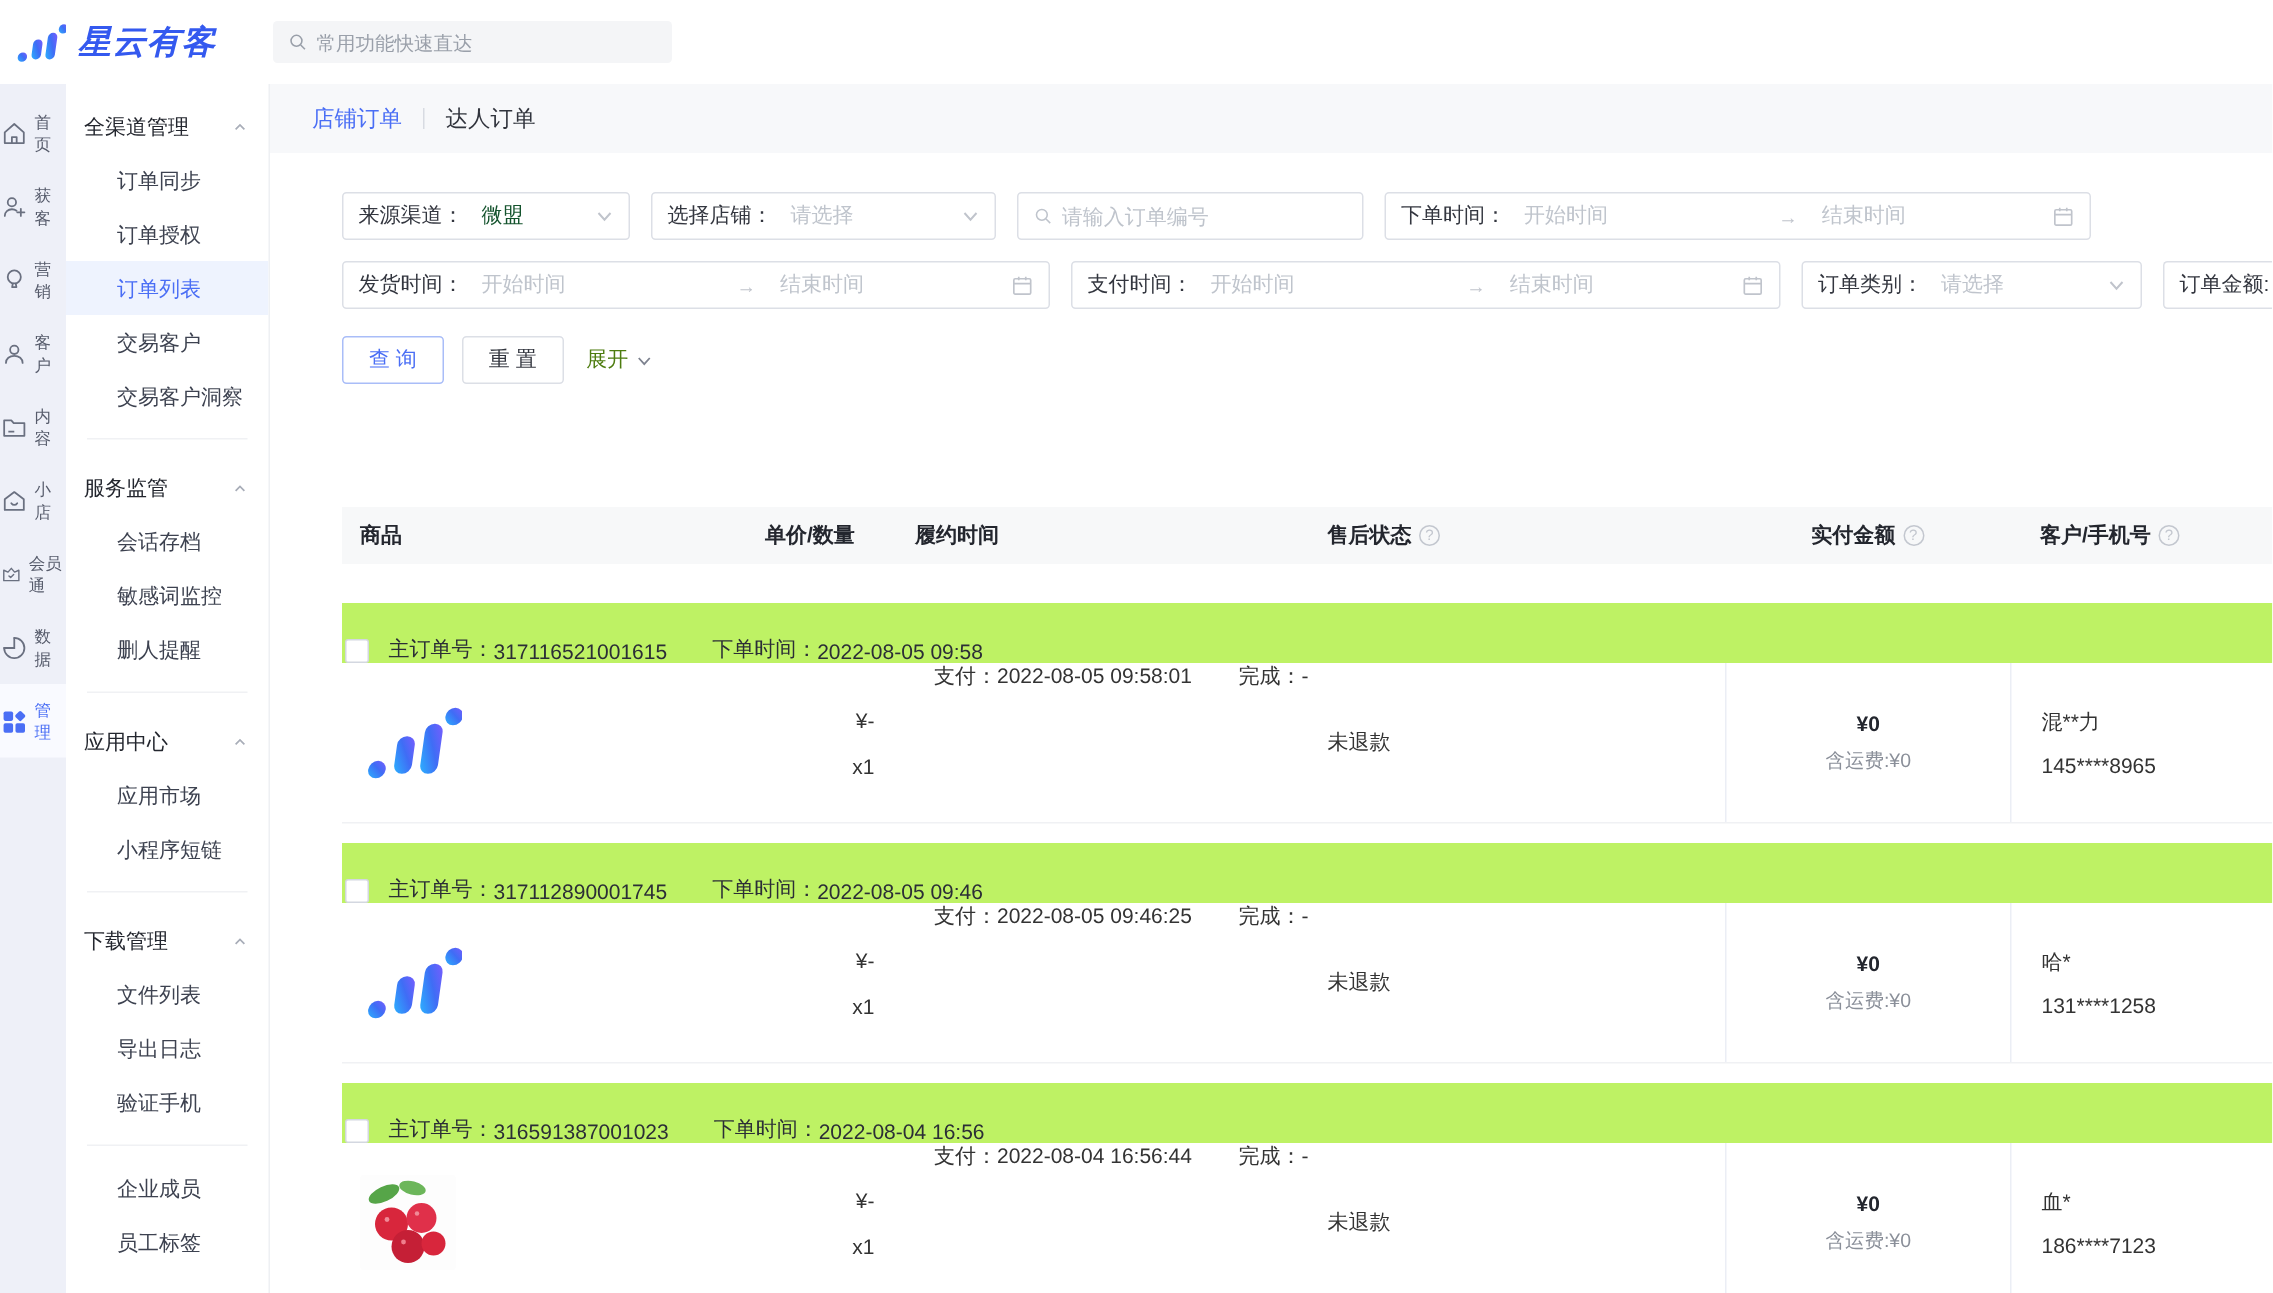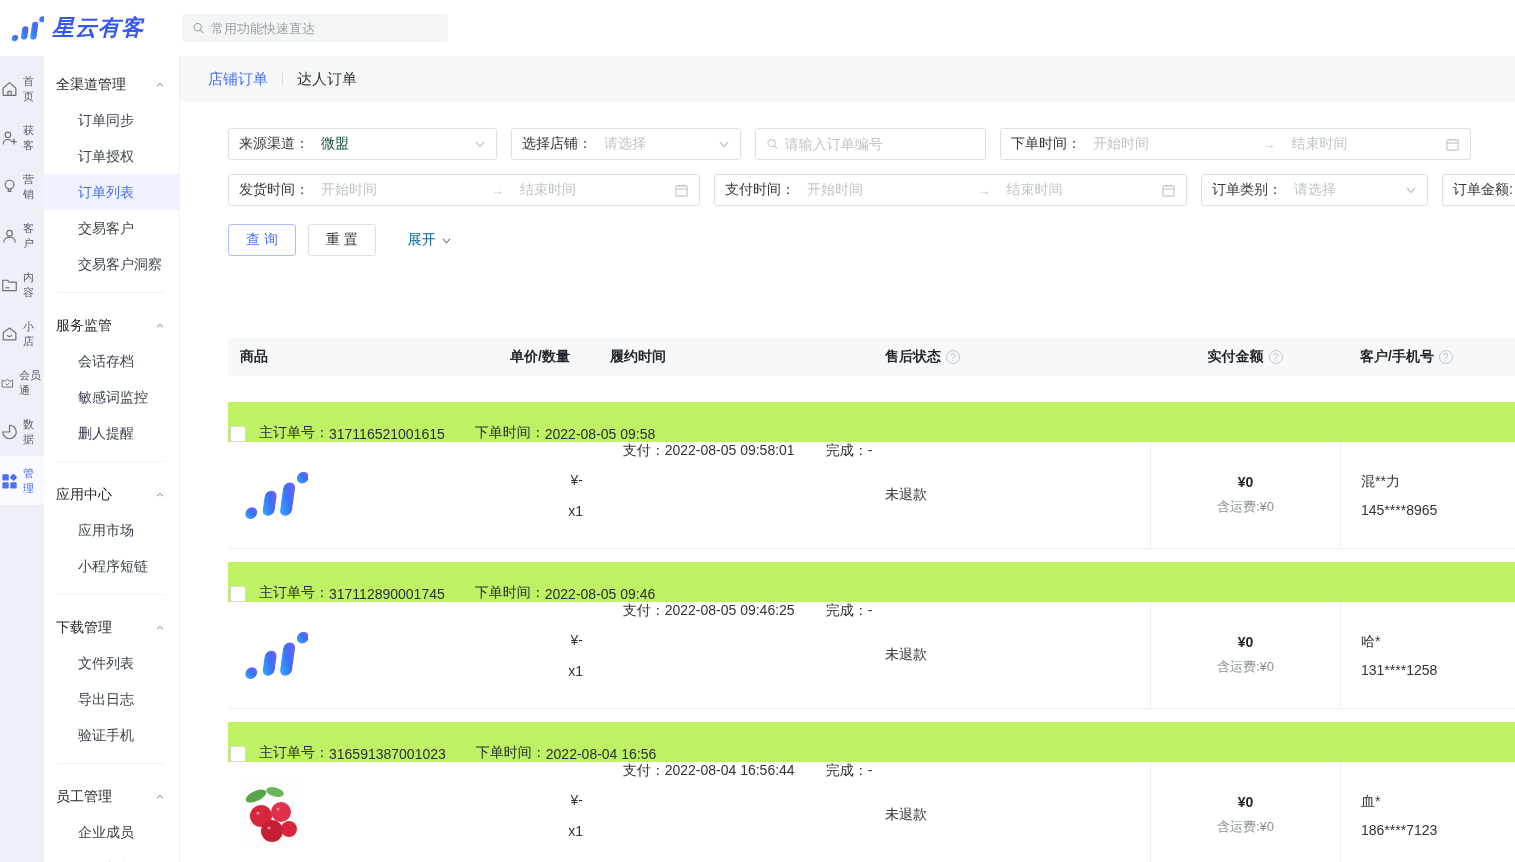--- a/index.html
+++ b/index.html
@@ -42,35 +42,35 @@
   .content{flex:1;padding:26px 0 0 48px;overflow:hidden}
 
   
   .filter-row{display:flex;gap:14px;margin-bottom:14px}
   .fbox{height:32px;border:1px solid #dcdfe6;border-radius:3px;background:#fff;display:flex;align-items:center;
     padding:0 10px;flex:none;font-size:14px;cursor:pointer}
   .flabel{color:#33363f;margin-right:12px;white-space:nowrap}
   .fvalue{color:#14532d;white-space:nowrap}
   .fph{color:#bfc4cc;white-space:nowrap}
   .chev{margin-left:auto;display:flex;align-items:center}
-  .w-src{width:269px}.w-store{width:230px}.w-ordno{width:231px}.w-range1{width:471px}
+  .w-src{width:192px}.w-store{width:230px}.w-ordno{width:231px}.w-range1{width:471px}
   .w-range2{width:472px}.w-range3{width:473px}.w-cat{width:227px}
   .fbox-amount{width:73px;overflow:hidden;border-right:none;border-top-right-radius:0;border-bottom-right-radius:0}
   .search-fbox input{border:none;outline:none;width:100%;font-size:14px;color:#333;margin-left:6px}
   .search-fbox input::placeholder{color:#bfc4cc}
   .range .seg{flex:1;color:#bfc4cc}
   .range .arrow{color:#c0c4cc;margin:0 16px;font-size:13px}
   .cal{margin-left:auto;display:flex;align-items:center}
 
   
   .btn-row{display:flex;align-items:center;gap:12px;margin-top:18px}
   .btn{height:32px;padding:12px 17px;border-radius:3px;background:#fff;font-size:14px;display:flex;align-items:center;cursor:pointer;white-space:nowrap}
   .btn-query{border:1px solid #a9bdf8;color:#4a6ef5}
   .btn-reset{border:1px solid #dcdfe6;color:#33363f}
-  .expand{display:flex;align-items:center;gap:5px;color:#0369a1;cursor:pointer;margin-left:20px}
+  .expand{display:flex;align-items:center;gap:5px;color:#4d7c0f;cursor:pointer;margin-left:3px}
 
   
   .table{width:1287px;margin-top:82px}
   .thead{display:flex;align-items:center;height:38px;background:#f7f8f9;font-weight:bold;color:#23262e}
   .c1{width:282px;padding-left:12px}.c2{width:100px}.c3{width:275px}.c4{width:265px}
   .c5{width:190px;text-align:center}.c6{width:175px;padding-left:20px}
   .th{display:flex;align-items:center;gap:5px}
   .c5.th{justify-content:center}
   .help{width:14px;height:14px;border-radius:50%;border:1px solid #c3c7cf;color:#c3c7cf;font-size:10px;font-weight:normal;
     display:inline-flex;align-items:center;justify-content:center;cursor:pointer}
@@ -236,26 +236,20 @@
       <span>下载管理</span>
       <svg width="10" height="10" viewBox="0 0 12 12">
           <polyline points="2.5,7.5 6,4 9.5,7.5" fill="none" stroke="#a8adb8" stroke-width="1.4"></polyline>
         </svg>
     </div>
     <div class="sb-item">文件列表</div>
     <div class="sb-item">导出日志</div>
     <div class="sb-item">验证手机</div>
     <div class="sb-divider"></div>
 
-    <div class="sb-title">
-      <span>员工管理</span>
-      <svg width="10" height="10" viewBox="0 0 12 12">
-          <polyline points="2.5,7.5 6,4 9.5,7.5" fill="none" stroke="#a8adb8" stroke-width="1.4"></polyline>
-        </svg>
-    </div>
     <div class="sb-item">企业成员</div>
     <div class="sb-item">员工标签</div>
   </aside>
 
   <main class="main">
     <div class="tabstrip">
       <span class="tab active">店铺订单</span>
       <span class="tab-sep"></span>
       <span class="tab">达人订单</span>
     </div>

